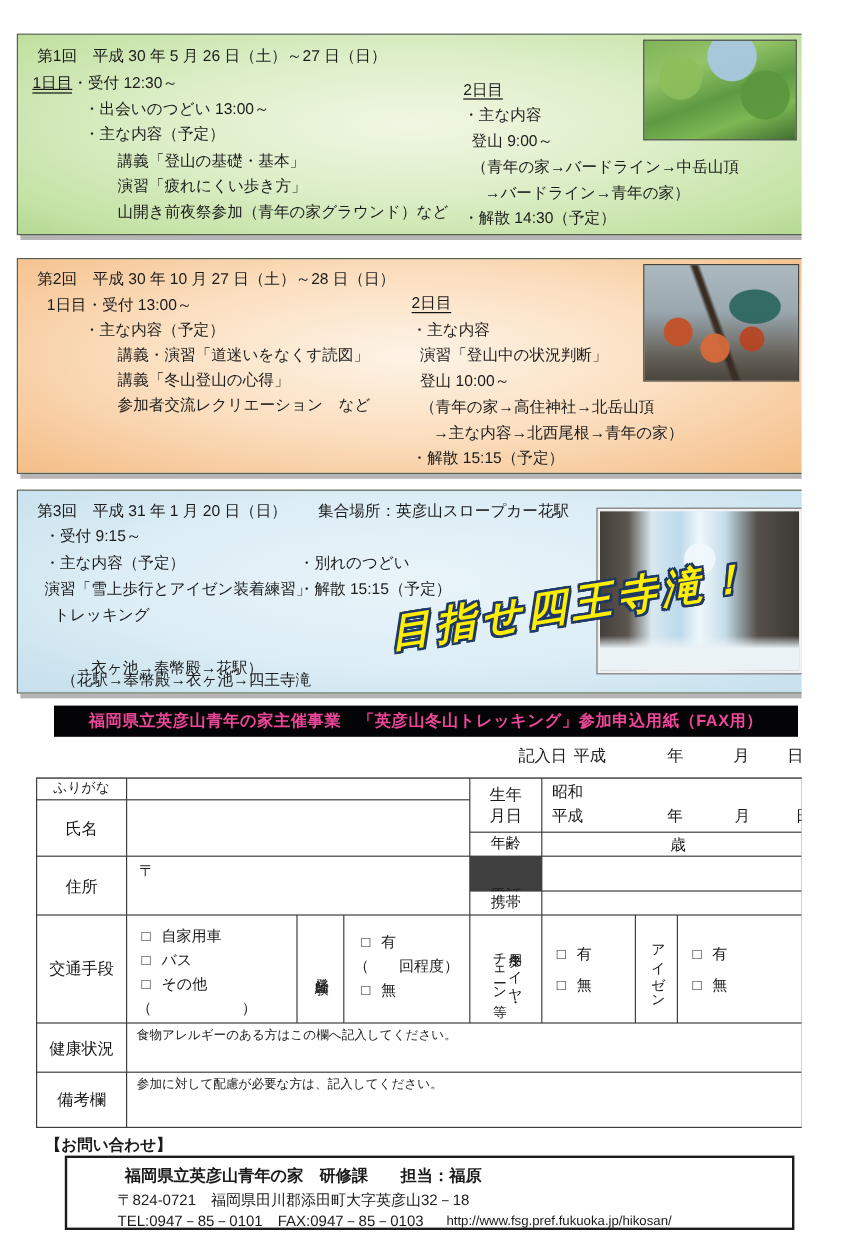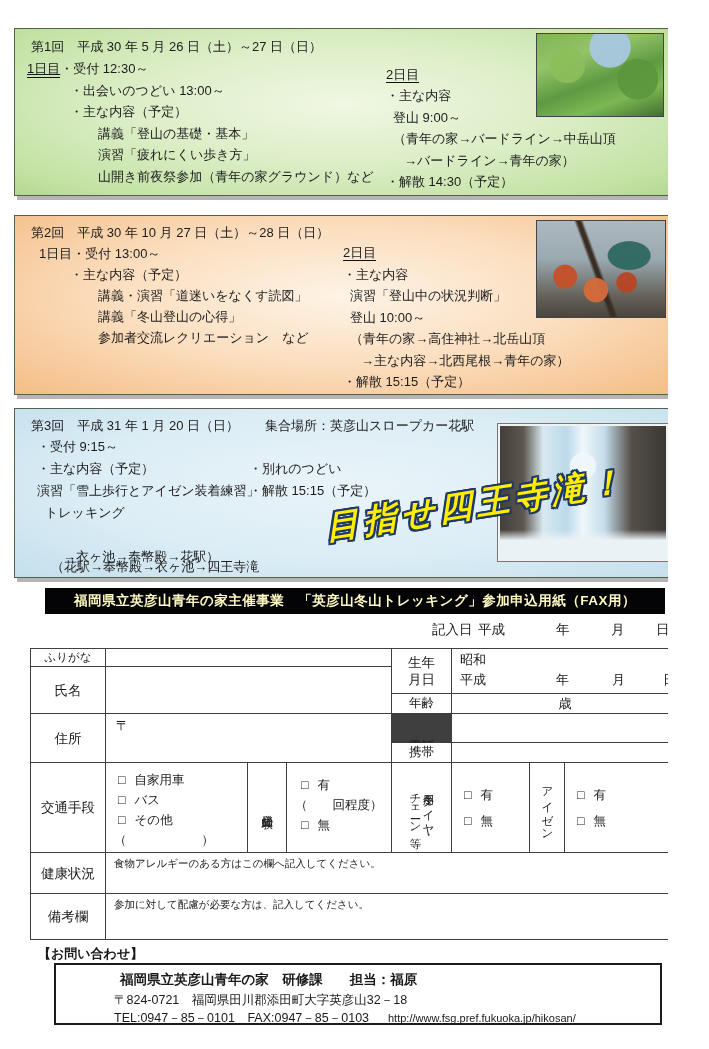--- a/index.html
+++ b/index.html
@@ -54,21 +54,21 @@
     font-size:33px; font-weight:bold; font-style:italic; letter-spacing:5px;
     color:#ffee00; white-space:nowrap;
     transform:rotate(-9deg) skewX(-4deg); transform-origin:left center;
     text-shadow:
       -2px -2px 0 #1f3864, 2px -2px 0 #1f3864, -2px 2px 0 #1f3864, 2px 2px 0 #1f3864,
       -2px 0 0 #1f3864, 2px 0 0 #1f3864, 0 -2px 0 #1f3864, 0 2px 0 #1f3864;
   }
   
   .banner {
     position:absolute; left:45px; top:588px; width:620px; height:26px;
-    background:#040406; color:#fef9c3; display:flex; align-items:center; justify-content:center;
+    background:#040406; color:#ec4899; display:flex; align-items:center; justify-content:center;
     font-size:13.5px; font-weight:bold; letter-spacing:.5px;
   }
   
   .dateline span { position:absolute; font-family:"Liberation Serif","DejaVu Serif",serif; font-size:13.5px; }
   
   .form-table {
     position:absolute; left:30px; top:648px; width:649px; height:292px;
     display:grid; box-sizing:border-box;
     grid-template-columns:74px 141px 38px 104px 59px 77px 34px 113px;
     grid-template-rows:17px 26px 19px 28px 19px 89px 40px 45px;
@@ -82,21 +82,21 @@
           font-size:11.5px; line-height:13px; letter-spacing:1px; white-space:pre-line; }
   .postal { position:absolute; left:10px; top:3px; font-size:13px; }
   .chk-line { display:flex; align-items:center; font-size:12.5px; line-height:20px; }
   .chk-line .bx { margin-right:9px; }
   .note { font-size:10.5px; padding:4px 8px; line-height:14px; }
   .bcell span { position:absolute; font-size:13px; }
   
   .contact-heading { position:absolute; left:38px; top:945px; font-size:13px; font-weight:bold; }
   .contact-box { position:absolute; left:54px; top:963px; width:608px; height:62px;
     border:2px solid #1c1c1c; box-sizing:border-box; }
-  .contact-box .cl { position:absolute; white-space:nowrap;margin-left:16px; }
+  .contact-box .cl { position:absolute; white-space:nowrap; }
 </style>
 </head>
 <body>
 
 <div class="page">
 
   <div class="sec sec1">
     <div class="line" style="left:16px; top:9px;">第1回　平成 30 年 5 月 26 日（土）～27 日（日）</div>
     <div class="line" style="left:12px; top:31px;">
       <span class="dul">1日目</span><span>・受付 12:30～</span>

